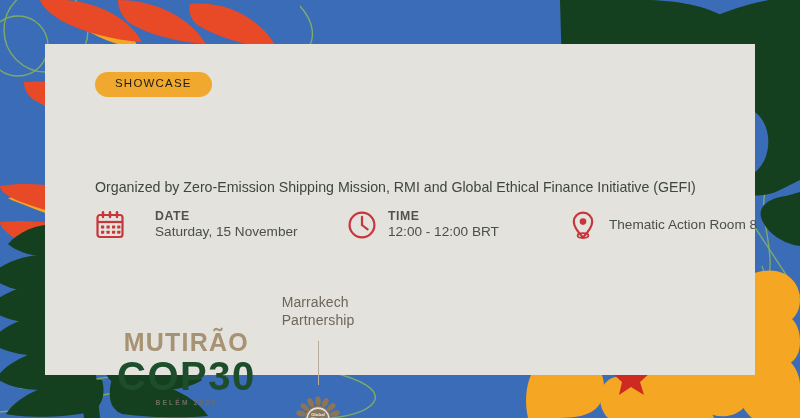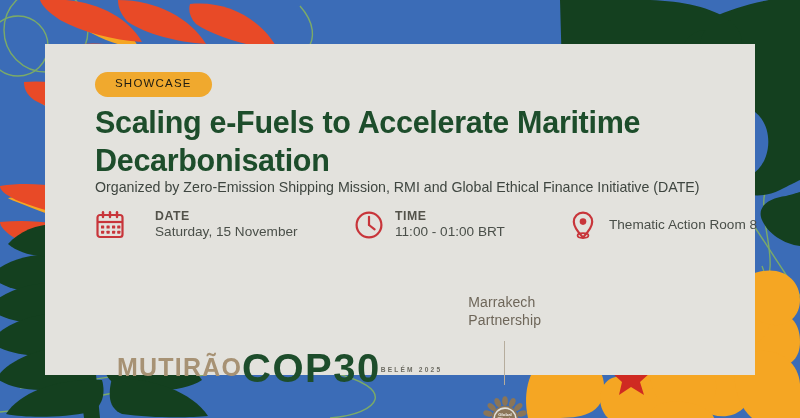--- a/index.html
+++ b/index.html
@@ -35,30 +35,30 @@
   .subtitle{
     position:absolute;left:50px;top:134px;width:650px;
     color:#3f4640;font-size:14.2px;line-height:1.3;
   }
 
   .inforow{
     position:absolute;left:50px;top:166px;width:660px;height:50px;
   }
   .infoitem{position:absolute;display:flex;align-items:center;gap:11px;top:0;}
   .infoitem.i0{left:0;gap:30px;}
-  .infoitem.i1{left:259px;}
+  .infoitem.i1{left:252px;}
   .infoitem.i2{left:473px;}
   .ico{width:30px;height:30px;flex:0 0 30px;display:block;}
   .itext{display:flex;flex-direction:column;justify-content:center;gap:2px;}
   .ilabel{color:#53524a;font-size:12.3px;font-weight:bold;letter-spacing:0.55px;line-height:1;}
   .ivalue{color:#4a4f49;font-size:13.6px;line-height:1.1;white-space:nowrap;}
 
   
   .logos{position:absolute;left:72px;top:250px;display:flex;align-items:center;gap:0px;}
-  .mutirao{display:flex;flex-direction:row;align-items:center;line-height:1;}
+  .mutirao{display:flex;flex-direction:column;align-items:center;line-height:1;}
   .m-top{font-size:25px;font-weight:bold;color:#a79274;letter-spacing:1.2px;}
   .m-mid{font-size:40px;font-weight:bold;color:#1d4d2b;letter-spacing:1.5px;margin-top:1px;}
   .m-bot{font-size:6.6px;font-weight:bold;color:#6d6c63;letter-spacing:2.2px;margin-top:4px;}
   .mp-wrap{display:flex;align-items:center;gap:11px;margin-left:26px;flex-direction:column;}
   .mp-text{font-size:14px;color:#6e6659;line-height:1.28;letter-spacing:0.1px;}
   .mp-div{width:1px;height:44px;background:#b6ad9d;}
   .gca{width:46px;height:46px;display:block;}
 </style>
 </head>
 <body>
@@ -155,23 +155,22 @@
 
       <path d="M700 352 l5 -12 l5 12 l13 1 l-10 8 l4 13 l-12 -7 l-12 7 l4 -13 l-10 -8 Z" fill="#3b6cb7"></path>
       <path d="M626 372 l5 -13 l6 13 l13 1 l-10 9 l4 13 l-13 -8 l-12 8 l3 -13 l-10 -9 Z" fill="#cf2a22"></path>
     </g>
   </svg>
 
   <div id="card">
 
     <div class="badge">SHOWCASE</div>
 
-    <div class="title">Scaling e-Fuels to Accelerate Maritime Decarbonisation</div>
-
-    <div class="subtitle">Organized by Zero-Emission Shipping Mission, RMI and Global Ethical Finance Initiative (DATE)</div>
+
+    <div class="subtitle">Organized by Zero-Emission Shipping Mission, RMI and Global Ethical Finance Initiative (GEFI)</div>
 
     <div class="inforow">
 
       <div class="infoitem i0">
         <svg class="ico" viewBox="0 0 30 30">
           <rect x="2.5" y="5" width="25" height="22" rx="2.5" fill="none" stroke="#c8353a" stroke-width="2.2"></rect>
           <line x1="2.5" y1="12" x2="27.5" y2="12" stroke="#c8353a" stroke-width="2.2"></line>
           <line x1="8" y1="2.2" x2="8" y2="7" stroke="#c8353a" stroke-width="2.4" stroke-linecap="round"></line>
           <line x1="15" y1="2.2" x2="15" y2="7" stroke="#c8353a" stroke-width="2.4" stroke-linecap="round"></line>
           <line x1="22" y1="2.2" x2="22" y2="7" stroke="#c8353a" stroke-width="2.4" stroke-linecap="round"></line>
@@ -193,21 +192,21 @@
       </div>
 
       <div class="infoitem i1">
         <svg class="ico" viewBox="0 0 30 30">
           <circle cx="15" cy="15" r="12.4" fill="none" stroke="#c8353a" stroke-width="2.2"></circle>
           <line x1="15" y1="15" x2="15" y2="6.8" stroke="#c8353a" stroke-width="2.2" stroke-linecap="round"></line>
           <line x1="15" y1="15" x2="20.6" y2="19.4" stroke="#c8353a" stroke-width="2.2" stroke-linecap="round"></line>
         </svg>
         <div class="itext">
           <span class="ilabel">TIME</span>
-          <span class="ivalue">11:00 - 01:00 BRT</span>
+          <span class="ivalue">12:00 - 12:00 BRT</span>
         </div>
       </div>
 
       <div class="infoitem i2">
         <svg class="ico" viewBox="0 0 30 30">
           <path d="M15 2.6 C 9.9 2.6 5.8 6.7 5.8 11.8 C 5.8 18 15 27.4 15 27.4 C 15 27.4 24.2 18 24.2 11.8 C 24.2 6.7 20.1 2.6 15 2.6 Z" fill="none" stroke="#c8353a" stroke-width="2.2" stroke-linejoin="round"></path>
           <circle cx="15" cy="11.6" r="3.3" fill="#c8353a"></circle>
           <ellipse cx="15" cy="25.6" rx="5.4" ry="2.4" fill="none" stroke="#c8353a" stroke-width="1.8"></ellipse>
         </svg>
         <div class="itext">

